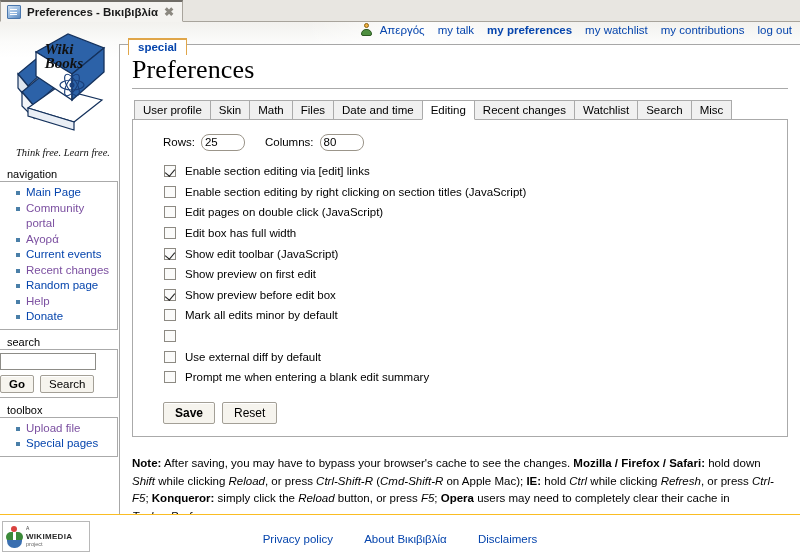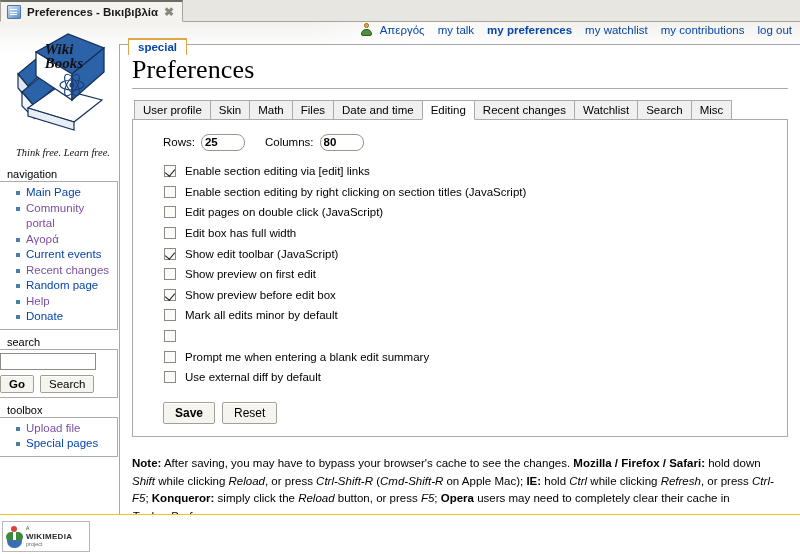--- a/index.html
+++ b/index.html
@@ -305,21 +305,20 @@
   .num-input {
     width: 44px;
     height: 17px;
     box-sizing: border-box;
     border: 1px solid #9b958a;
     background: #fff;
     font-family: "Liberation Sans", sans-serif;
     font-size: 11.5px;
     padding: 1px 3px;
     border-radius: 8px;
-    font-weight: bold;
   }
   .optrow {
     display: flex;
     align-items: center;
     height: 20.6px;
     font-size: 11.5px;
   }
   .cb {
     width: 12px; height: 12px;
     box-sizing: border-box;
@@ -594,25 +593,25 @@
       </div>
       <div class="optrow">
         <span class="cb"></span>
         <span>Mark all edits minor by default</span>
       </div>
       <div class="optrow">
         <span class="cb"></span>
       </div>
       <div class="optrow">
         <span class="cb"></span>
+        <span>Use external diff by default</span>
+      </div>
+      <div class="optrow">
+        <span class="cb"></span>
         <span>Prompt me when entering a blank edit summary</span>
-      </div>
-      <div class="optrow">
-        <span class="cb"></span>
-        <span>Use external diff by default</span>
       </div>
 
       <div class="form-buttons">
         <button class="btn btn-lg bold">Save</button>
         <button class="btn btn-lg">Reset</button>
       </div>
     </fieldset>
 
     <p class="prefs-note">
       <b>Note:</b><span> After saving, you may have to bypass your browser's cache to see the changes. </span><b>Mozilla / Firefox / Safari:</b><span> hold down </span><i>Shift</i><span> while clicking </span><i>Reload</i><span>, or press </span><i>Ctrl-Shift-R</i><span> (</span><i>Cmd-Shift-R</i><span> on Apple Mac); </span><b>IE:</b><span> hold </span><i>Ctrl</i><span> while clicking </span><i>Refresh</i><span>, or press </span><i>Ctrl-F5</i><span>; </span><b>Konqueror:</b><span> simply click the </span><i>Reload</i><span> button, or press </span><i>F5</i><span>; </span><b>Opera</b><span> users may need to completely clear their cache in </span><i>Tools→Preferences</i><span>.</span>
@@ -628,15 +627,20 @@
         <span class="arcR"></span>
         <span class="base"></span>
     </span>
     <span class="badge-text">
       <div class="b1">A</div>
       <div class="b2">WIKIMEDIA</div>
       <div class="b3">project</div>
     </span>
   </div>
 
+  <div class="footer-links">
+    <span><a>Privacy policy</a></span>
+    <span><a>About Βικιβιβλία</a></span>
+    <span><a>Disclaimers</a></span>
+  </div>
 
 
 </div>
 
 </body></html>

